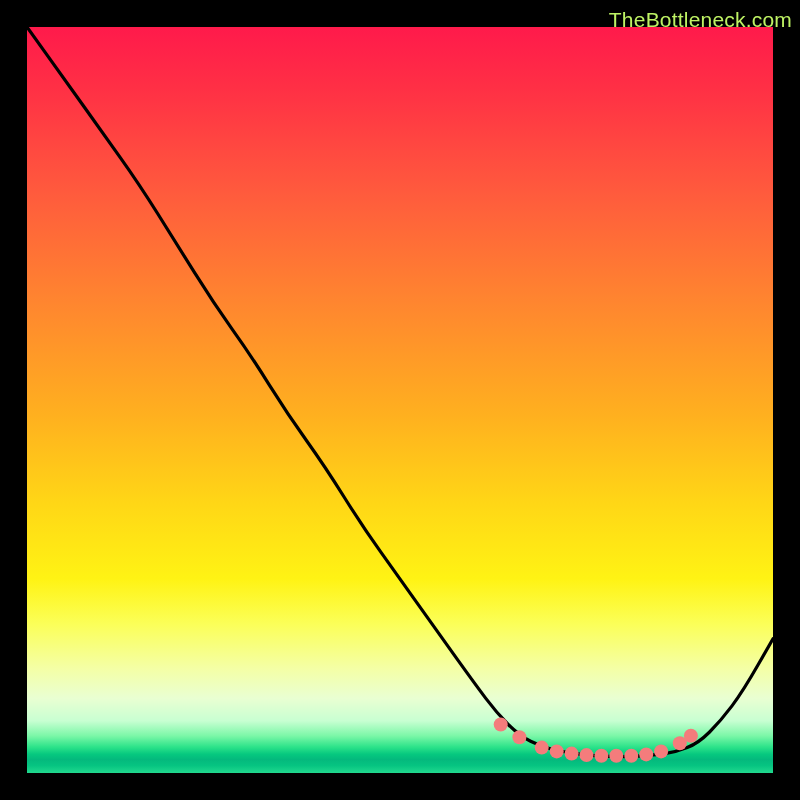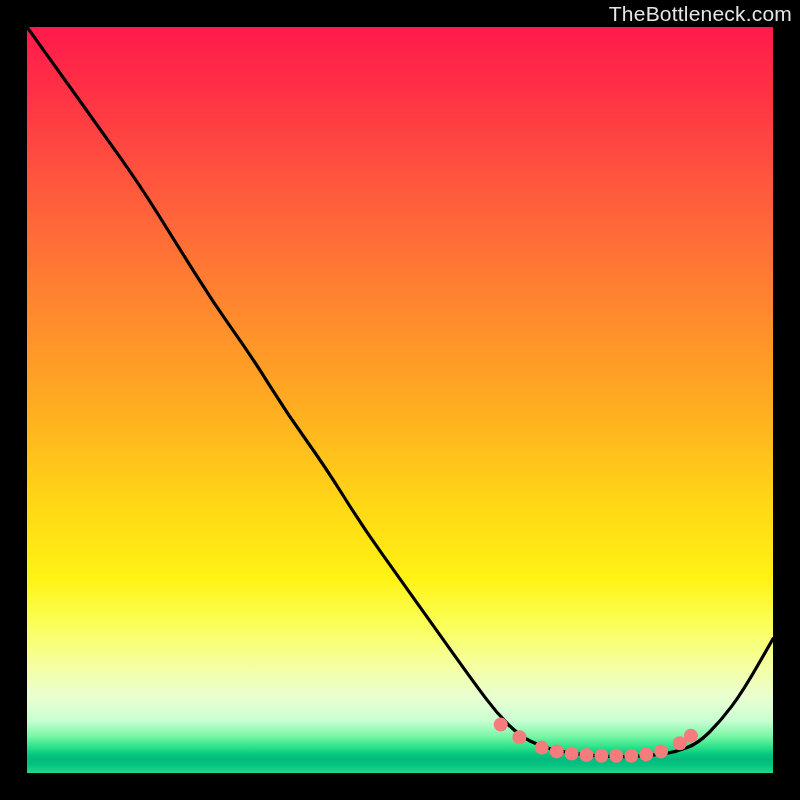--- a/index.html
+++ b/index.html
@@ -40,23 +40,23 @@
       #7cf7a8 95%,
       #2de38a 96.5%,
       #06c87f 97.5%,
       #04b97d 98.2%,
       #06c481 99%,
       #21d98e 100%
     );
   }
   .watermark {
     position: absolute;
-    top: 2px;
+    top: 8px;
     right: 8px;
-    color: #e5e5e5;
+    color: #bef264;
     font-size: 21px;
     letter-spacing: 0.2px;
     font-weight: 400;
     user-select: none;
   }
   svg.curve {
     position: absolute;
     left: 0;
     top: 0;
     width: 746px;

